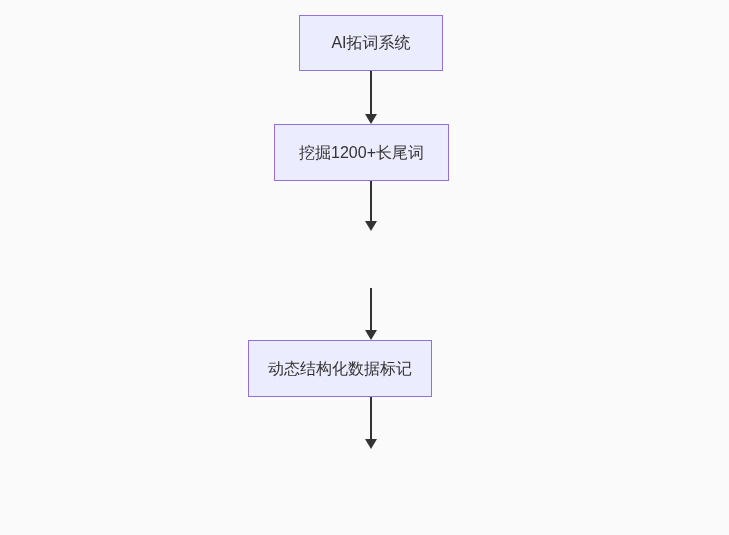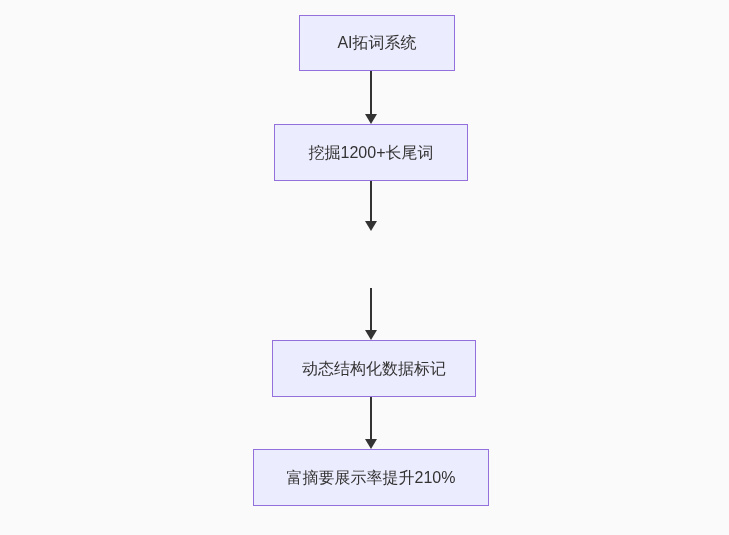--- a/index.html
+++ b/index.html
@@ -21,24 +21,24 @@
     border: 1px solid #9370db;
     color: #333333;
     font-size: 16px;
     line-height: 1;
     display: flex;
     align-items: center;
     justify-content: center;
     text-align: center;
     white-space: nowrap;
   }
-  .flow-node.n1 { left: 299px; top: 15px;  width: 156px; height: 56px; }
-  .flow-node.n2 { left: 274px; top: 124px; width: 194px; height: 57px; }
+  .flow-node.n1 { left: 299px; top: 15px;  width: 144px; height: 56px; }
+  .flow-node.n2 { left: 274px; top: 124px; width: 175px; height: 57px; }
   .flow-node.n3 { left: 261px; top: 231px; width: 220px; height: 57px; }
-  .flow-node.n4 { left: 272px; top: 340px; width: 204px; height: 57px; }
+  .flow-node.n4 { left: 248px; top: 340px; width: 184px; height: 57px; }
   .flow-node.n5 { left: 253px; top: 449px; width: 236px; height: 57px; }
 
   .flow-arrow {
     position: absolute;
     left: 365px;            
     width: 12px;
     display: flex;
     flex-direction: column;
     align-items: center;
   }
@@ -90,17 +90,14 @@
 
   <div class="flow-node n4">
     <span>动态结构化数据标记</span>
   </div>
 
   <div class="flow-arrow a4">
     <div class="shaft"></div>
     <div class="head"></div>
   </div>
 
-  <div class="flow-node n5">
-    <span>富摘要展示率提升210%</span>
-  </div>
 
 </div>
 
 </body></html>

